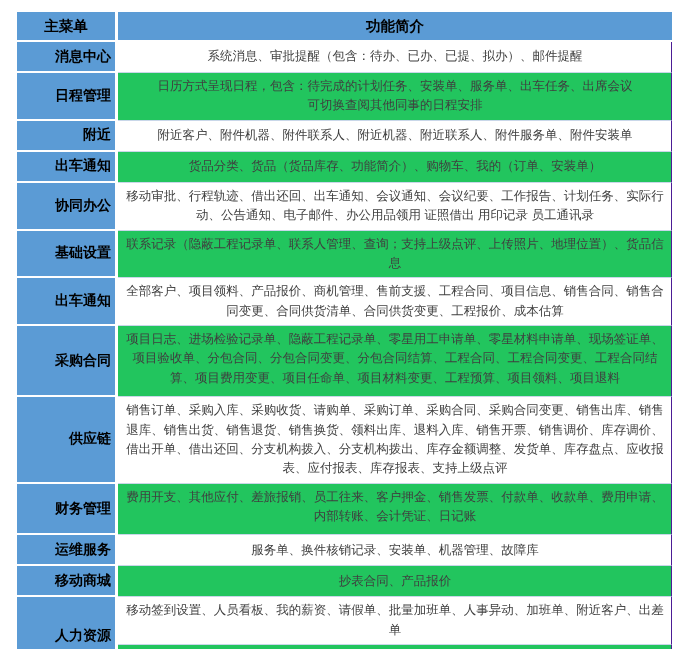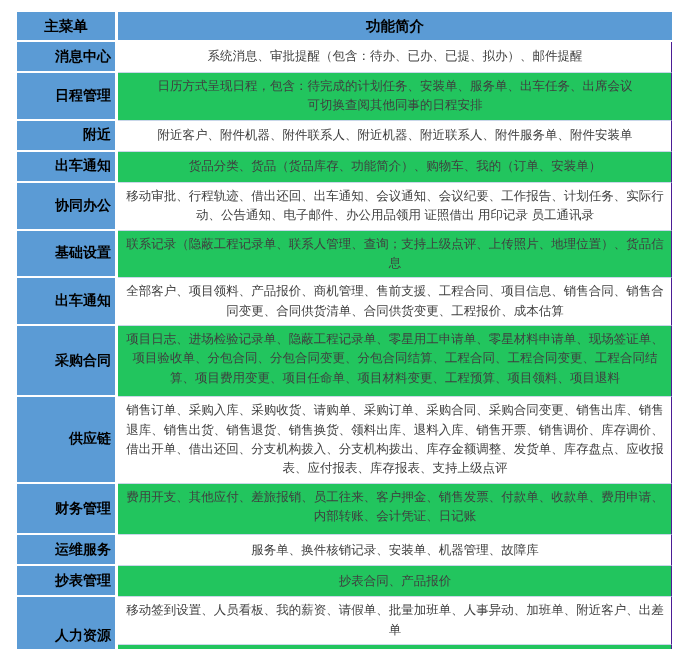--- a/index.html
+++ b/index.html
@@ -148,21 +148,21 @@
     </tr>
 
     <tr class="r-single">
       <td class="menu">运维服务</td>
       <td class="desc">
         <div class="line">服务单、换件核销记录、安装单、机器管理、故障库</div>
       </td>
     </tr>
 
     <tr class="banded r-single">
-      <td class="menu">抄表管理</td>
+      <td class="menu">移动商城</td>
       <td class="desc">
         <div class="line">抄表合同、产品报价</div>
       </td>
     </tr>
 
     <tr>
       <td class="menu span2" rowspan="2">人力资源</td>
       <td class="desc">
         <div class="line">移动签到设置、人员看板、我的薪资、请假单、批量加班单、人事异动、加班单、附近客户、出差单</div>
       </td>

